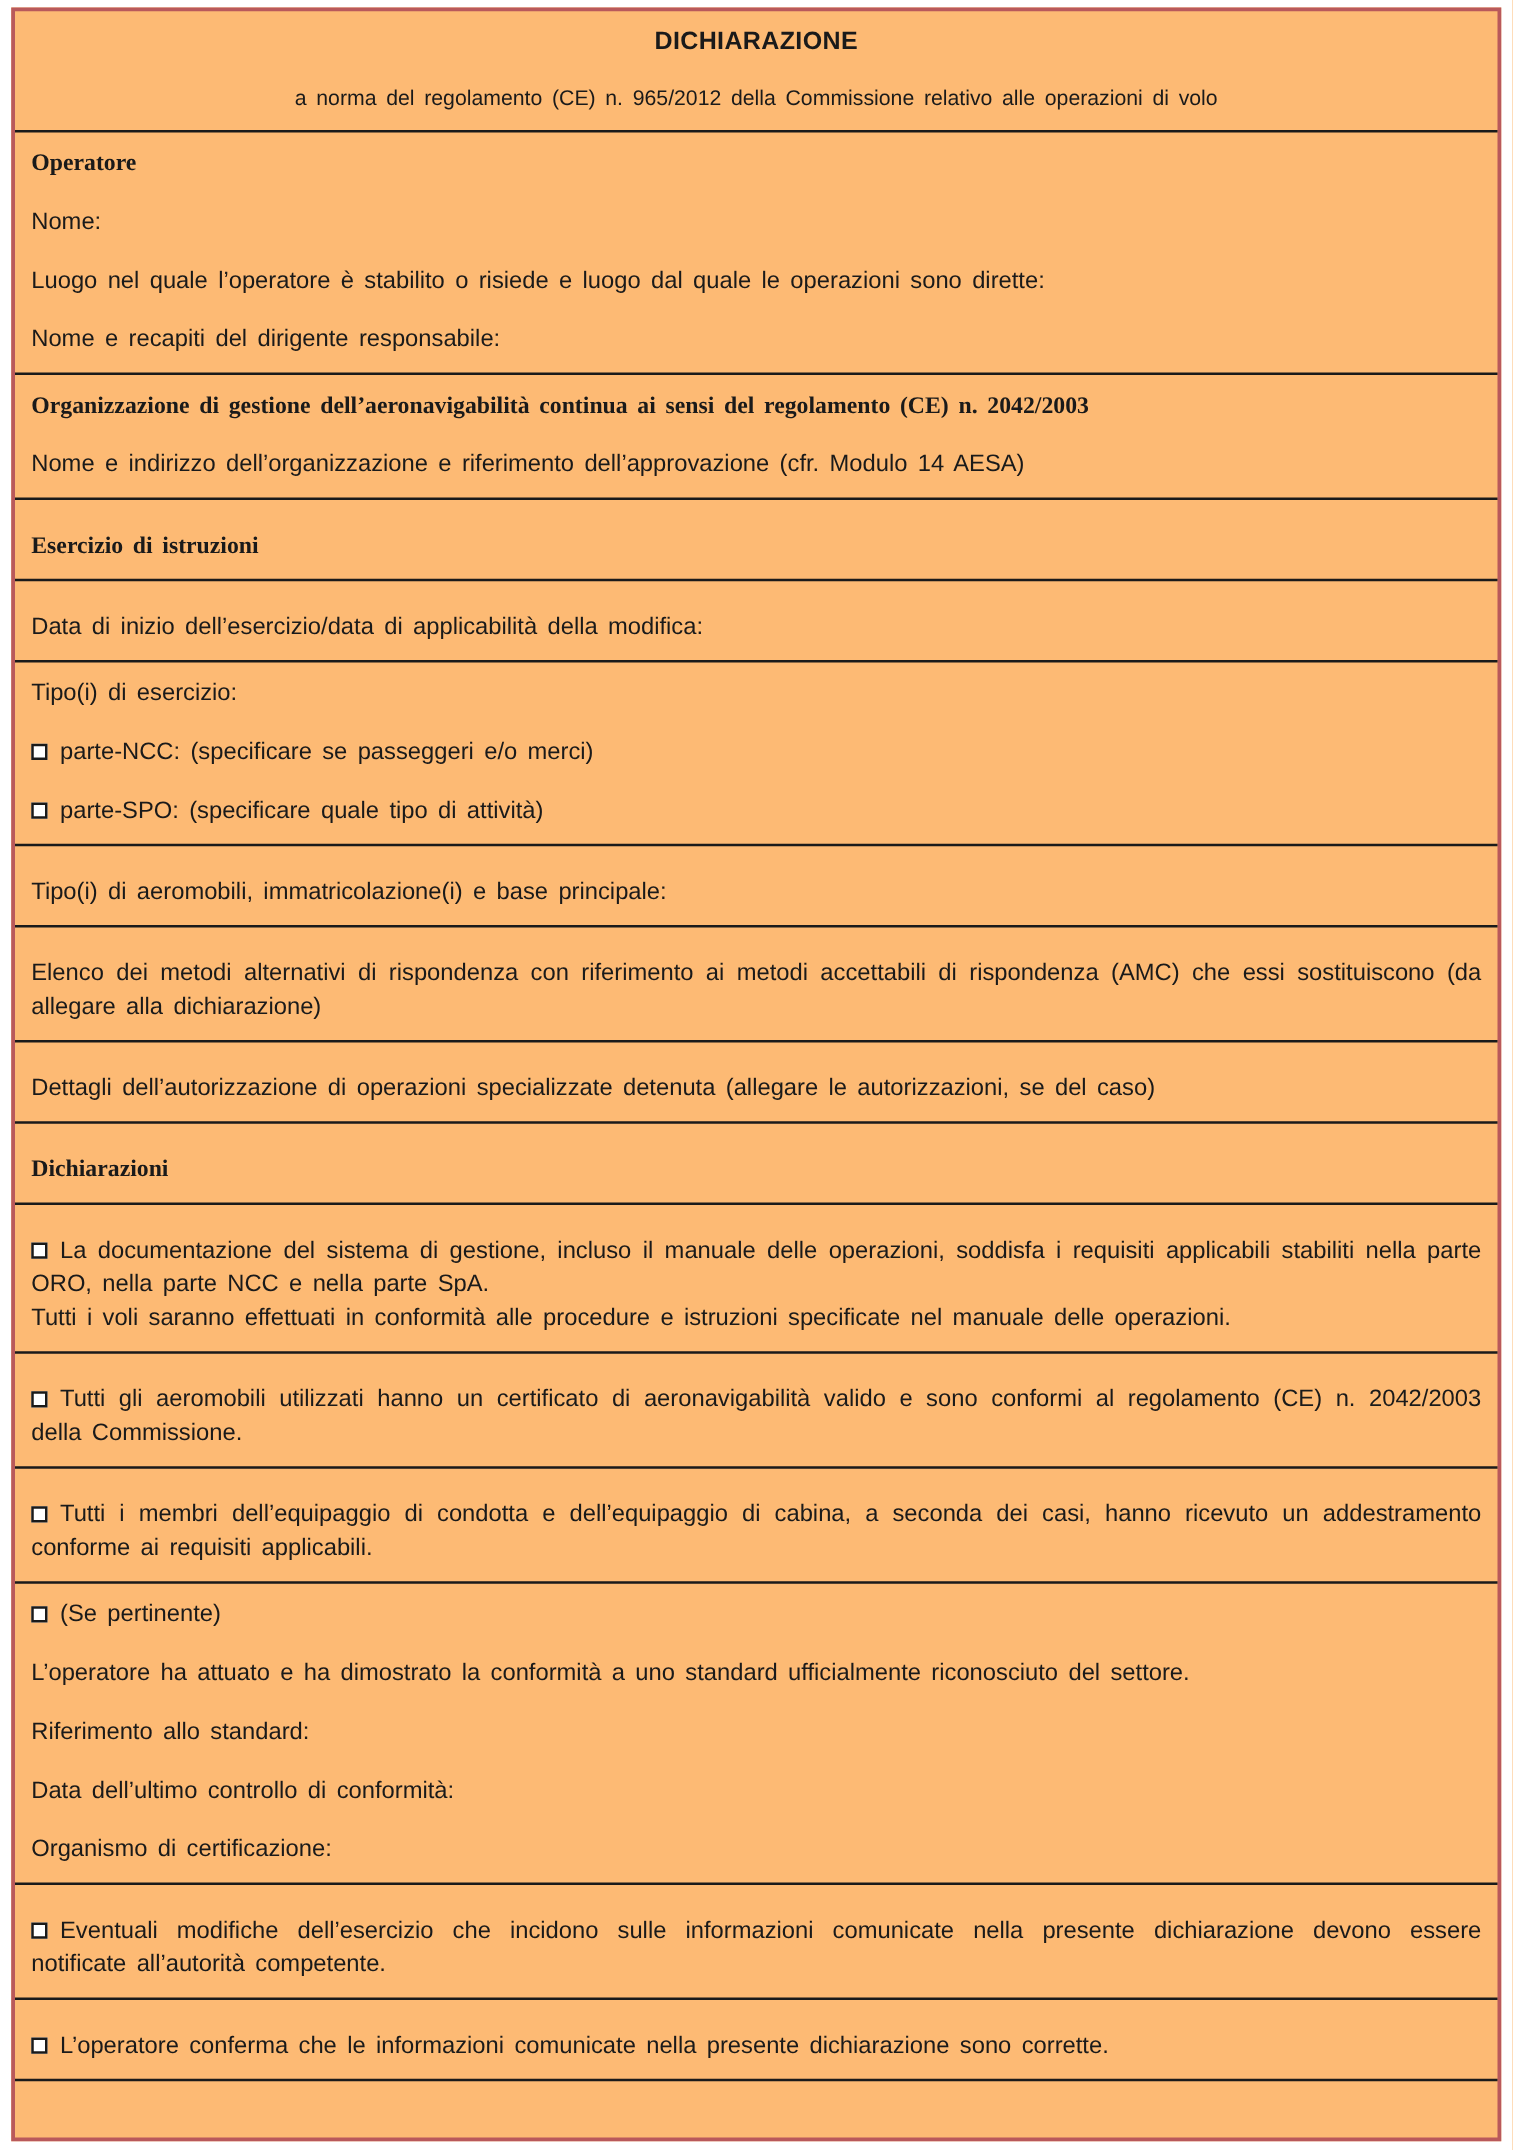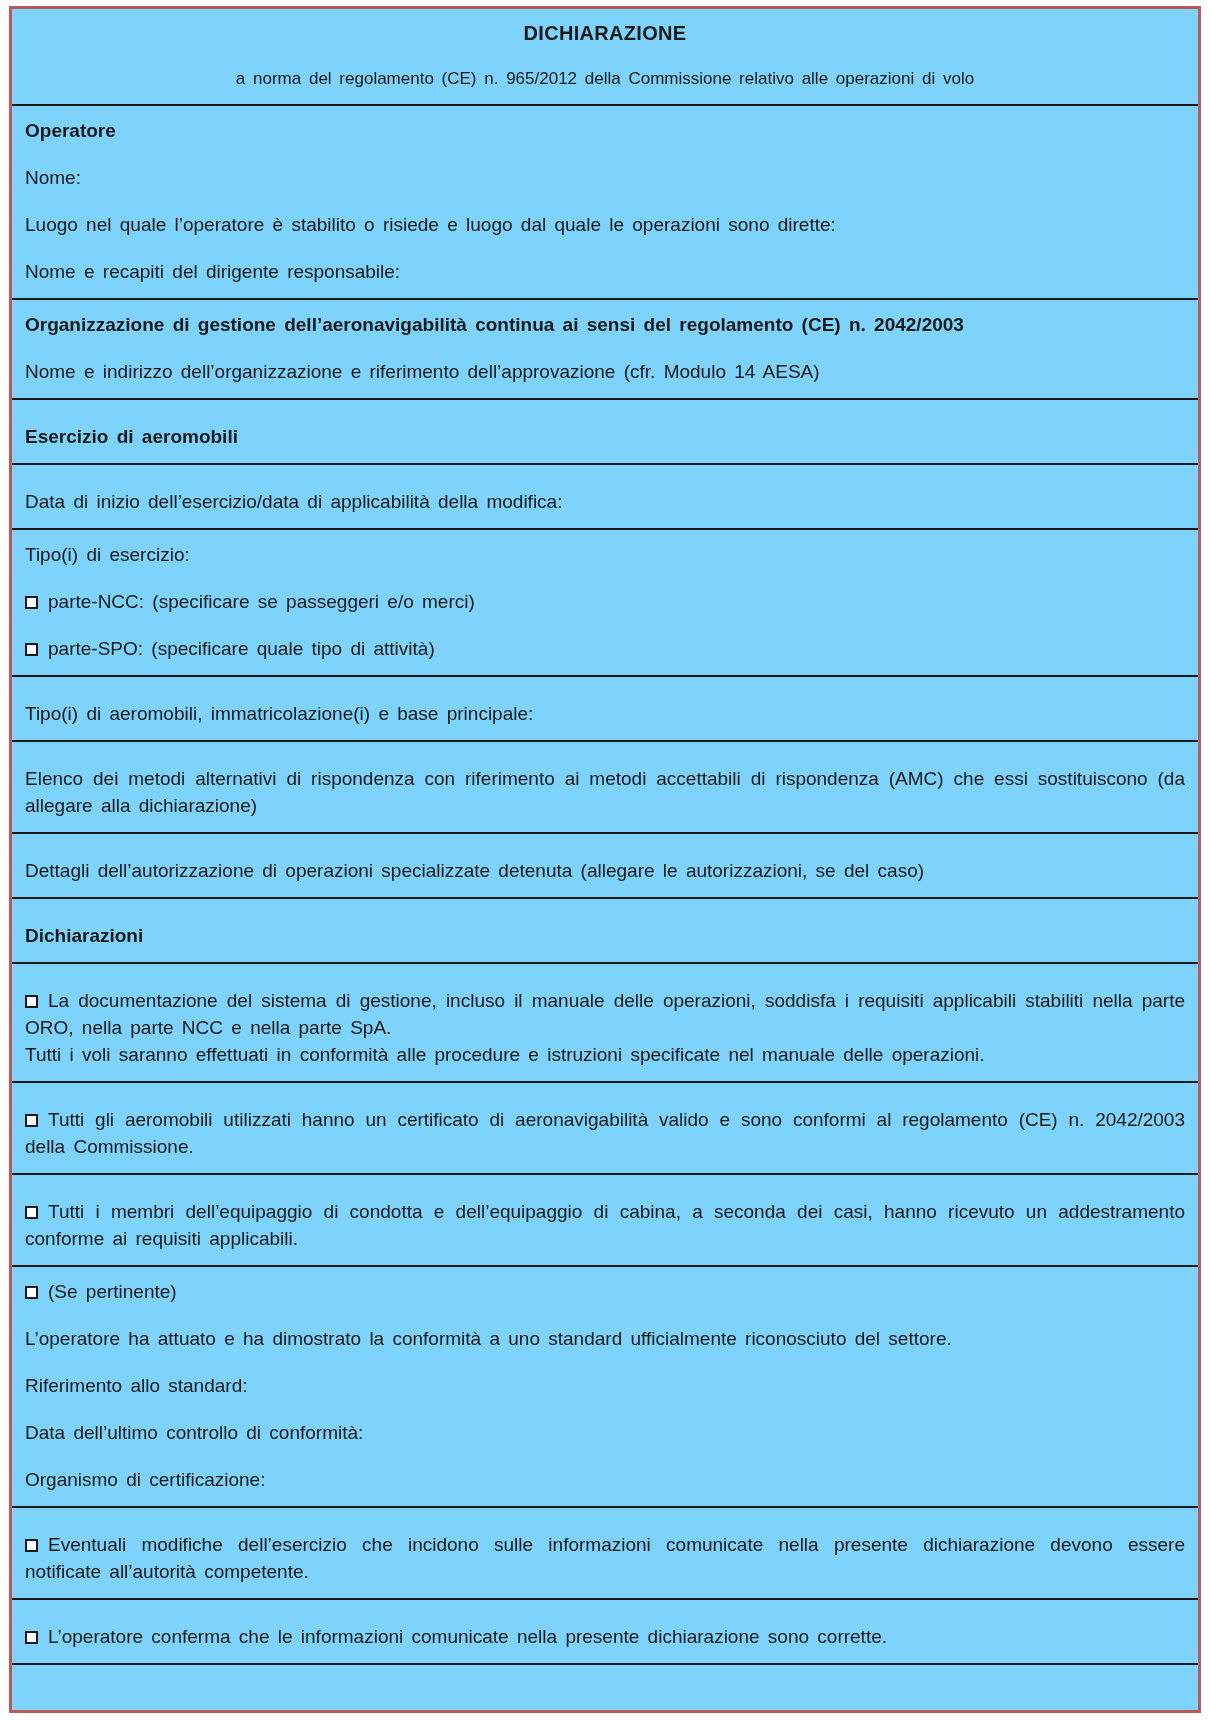--- a/index.html
+++ b/index.html
@@ -16,37 +16,37 @@
     background: var(--page-bg);
     font-family: "Liberation Sans", "DejaVu Sans", sans-serif;
     color: var(--text);
     overflow: hidden;
   }
   .page { width: 100%; height: 100%; padding: 6px 9px 7px; }
   .frame {
     border: 3px solid var(--frame-border);
     width: 100%; height: 100%;
     display: flex; flex-direction: column;
-    background: #7dd3fc;
+    background: #fdba74;
   }
   .header-row { padding: 13px 14px 15px; text-align: center; }
   .title { font-weight: bold; font-size: 20px; margin-bottom: 24px; letter-spacing: .3px; }
   .subtitle { font-size: 17px; word-spacing: 3px; }
   .form-body { flex: 1; display: flex; flex-direction: column; min-height: 0; }
   .section { border-top: 2px solid var(--rule); padding: 11px 13px 13px; }
   .section.spacer { flex: 1; }
   .para {
     margin: 0 0 20px;
     font-size: 19px;
     line-height: 27px;
     text-align: justify;
     word-spacing: 3px;
   }
   .para:last-child { margin-bottom: 0; margin-top: 12px; }
-  .para.bold { font-weight: bold; }
+  .para.bold { font-weight: bold; font-family: Liberation Serif, serif; }
   .checkbox {
     display: inline-block;
     width: 13px; height: 13px;
     border: 2px solid var(--text);
     margin-right: 10px;
     vertical-align: -1px;
     background: #fff;
   }
 </style>
 </head>
@@ -63,21 +63,21 @@
           <p class="para bold">Operatore</p>
           <p class="para">Nome:</p>
           <p class="para">Luogo nel quale l’operatore è stabilito o risiede e luogo dal quale le operazioni sono dirette:</p>
           <p class="para">Nome e recapiti del dirigente responsabile:</p>
         </div>
         <div class="section">
           <p class="para bold">Organizzazione di gestione dell’aeronavigabilità continua ai sensi del regolamento (CE) n. 2042/2003</p>
           <p class="para">Nome e indirizzo dell’organizzazione e riferimento dell’approvazione (cfr. Modulo 14 AESA)</p>
         </div>
         <div class="section">
-          <p class="para bold">Esercizio di aeromobili</p>
+          <p class="para bold">Esercizio di istruzioni</p>
         </div>
         <div class="section">
           <p class="para">Data di inizio dell’esercizio/data di applicabilità della modifica:</p>
         </div>
         <div class="section">
           <p class="para">Tipo(i) di esercizio:</p>
           <p class="para"><span class="checkbox"></span>parte-NCC: (specificare se passeggeri e/o merci)</p>
           <p class="para"><span class="checkbox"></span>parte-SPO: (specificare quale tipo di attività)</p>
         </div>
         <div class="section">

